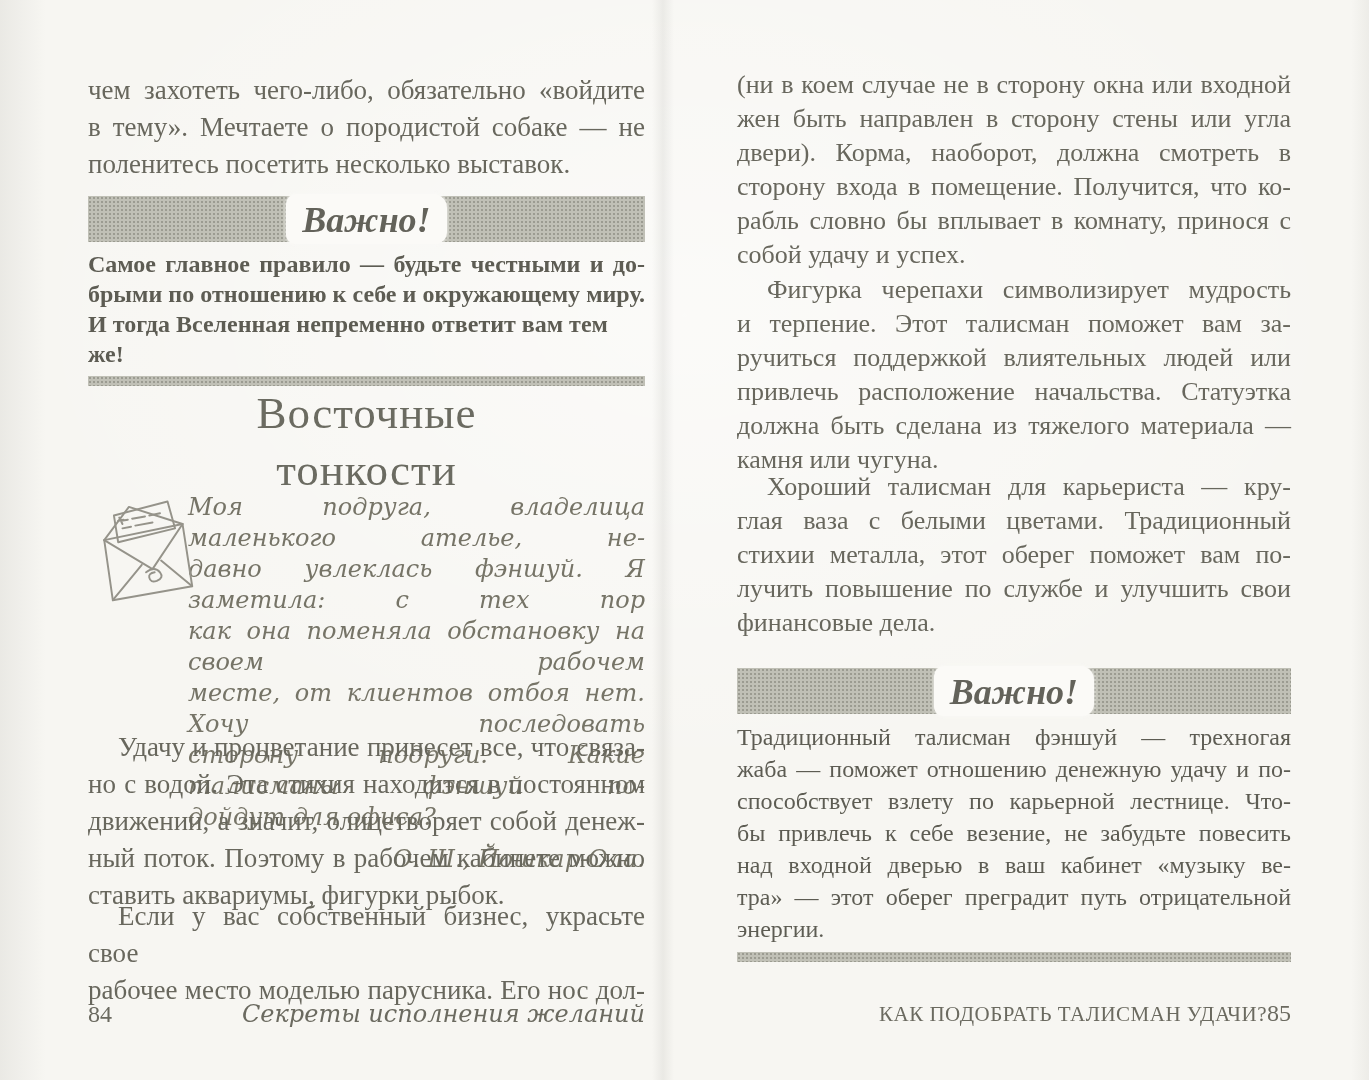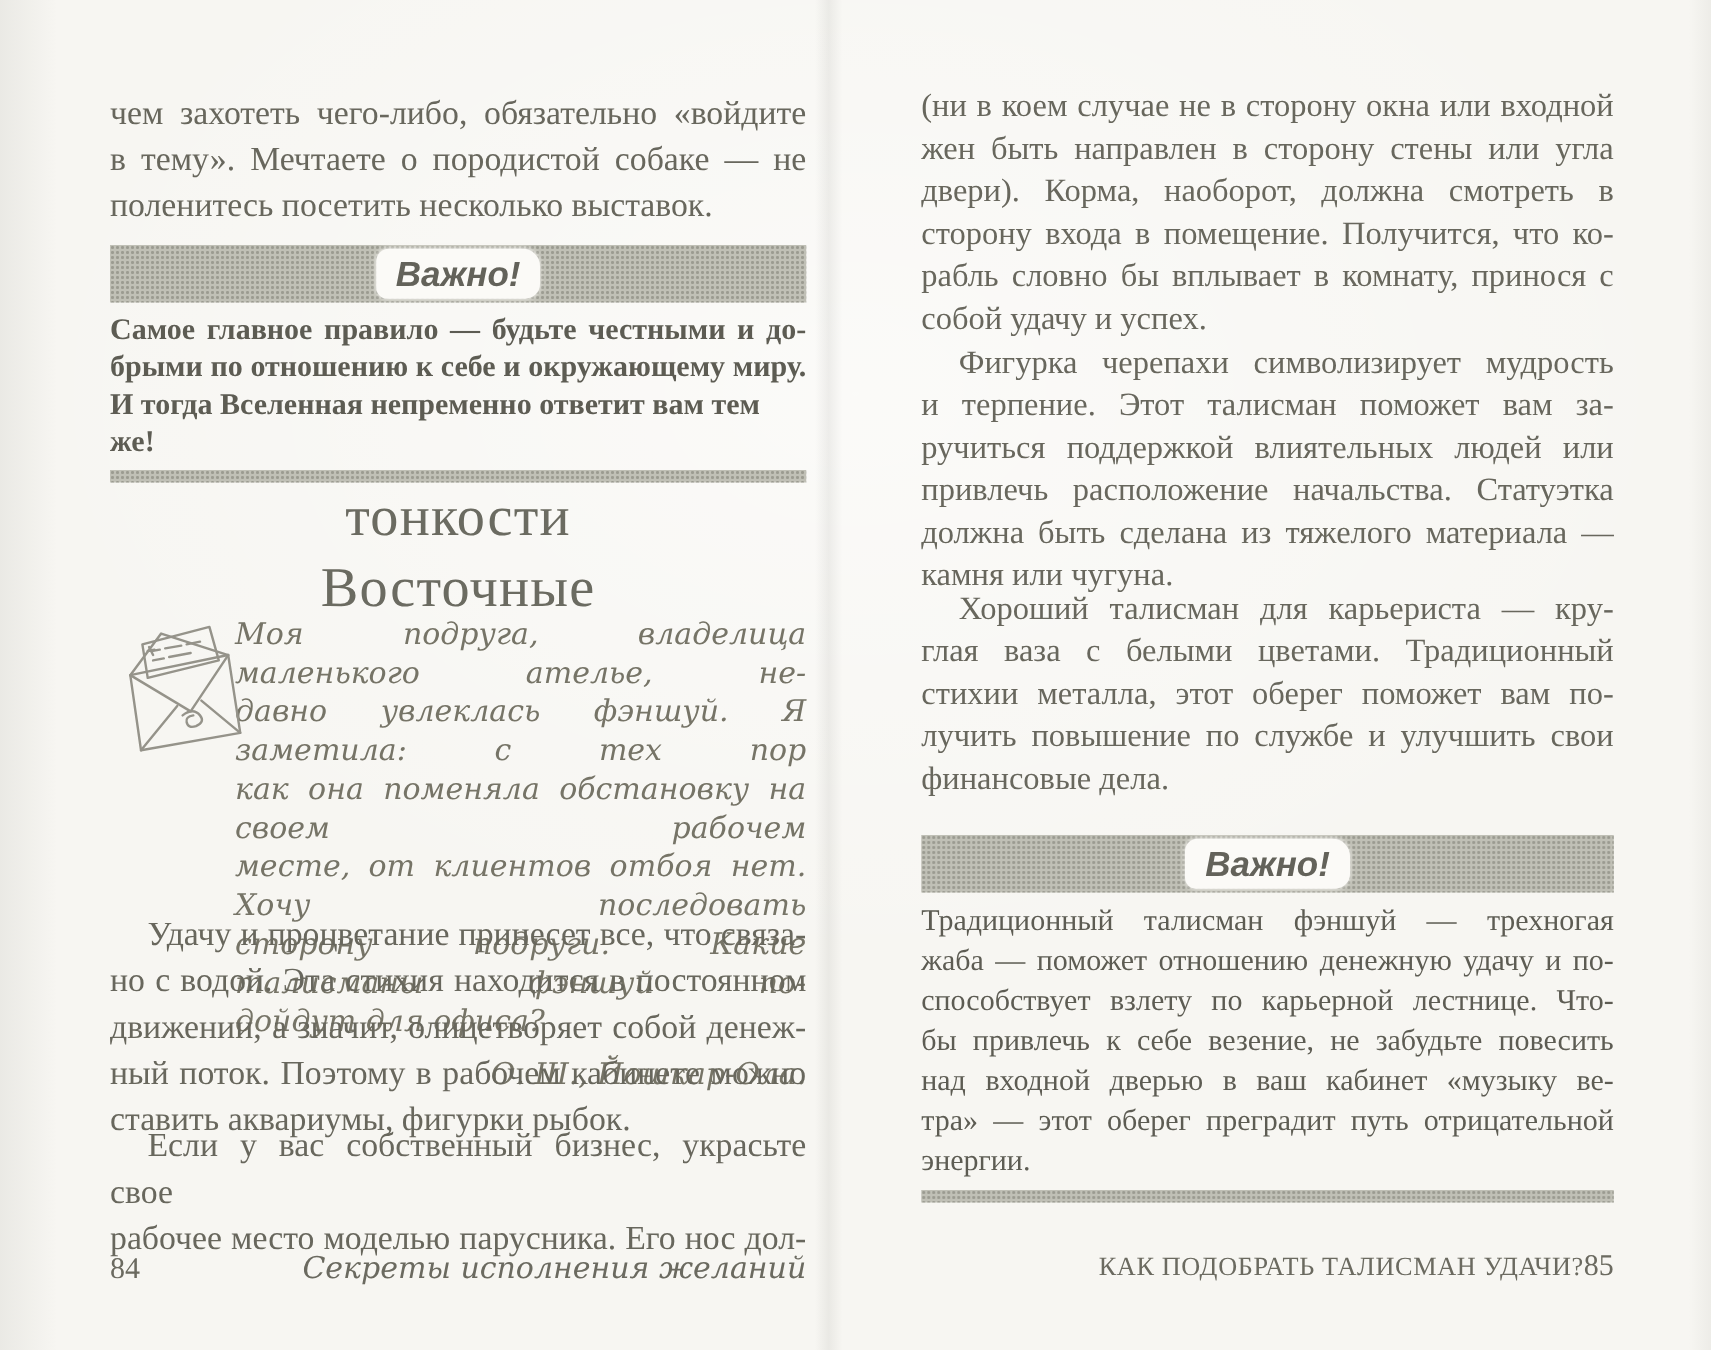--- a/index.html
+++ b/index.html
@@ -44,22 +44,22 @@
   .imp-bar{
     position:relative;height:46px;
     background-color:#c0c0b6;
     background-image:radial-gradient(rgba(125,125,115,0.55) 1px, rgba(0,0,0,0) 1.4px);
     background-size:4px 4px;
     display:flex;align-items:center;justify-content:center;
   }
   .imp-label{
     display:inline-block;background:#fbfaf7;
     padding:5px 16px 3px 16px;border-radius:10px 14px 12px 9px;
-    font-family:Liberation Sans, sans-serif;font-style:italic;font-weight:bold;
-    font-size:28px;color:#63625a;
+    font-family:Liberation Serif, serif;font-style:italic;font-weight:bold;
+    font-size:36px;color:#63625a;
     box-shadow:0 0 4px rgba(251,250,247,0.9);
   }
   .imp-text{margin-top:7px;font-weight:bold;font-size:24px;line-height:30px;color:#5d5c53;}
   .imp-text-r{margin-top:7px;font-weight:normal;font-size:24px;line-height:32px;color:#5d5c53;}
   .imp-bottom{
     margin-top:7px;height:10px;
     background-color:#c0c0b6;
     background-image:radial-gradient(rgba(125,125,115,0.55) 1px, rgba(0,0,0,0) 1.4px);
     background-size:4px 4px;
   }
@@ -111,22 +111,22 @@
       </div>
       <div class="imp-text">
         <span class="jline">Самое главное правило — будьте честными и до-</span>
         <span class="jline">брыми по отношению к себе и окружающему миру.</span>
         <span class="lastline">И тогда Вселенная непременно ответит вам тем же!</span>
       </div>
       <div class="imp-bottom"></div>
     </div>
 
     <div class="block chapter" style="top:385px;">
+      <div>Восточные</div>
       <div>тонкости</div>
-      <div>Восточные</div>
     </div>
 
     <div class="block letter-row" style="top:492px;">
       <svg class="letter-icon" viewBox="0 0 110 110" fill="none" stroke="#95938a" stroke-width="1.8" stroke-linecap="round" stroke-linejoin="round">
 
         <polygon points="26,20 76,7 83,32 30,45"></polygon>
         <path d="M33,25 l6,-1 m4,-1 l12,-2 m4,-1 l10,-2"></path>
         <path d="M34,32 l8,-1.5 m4,-1 l16,-3"></path>
         <path d="M31,22 l3,6 m-4,-3 l5,-1"></path>
 

